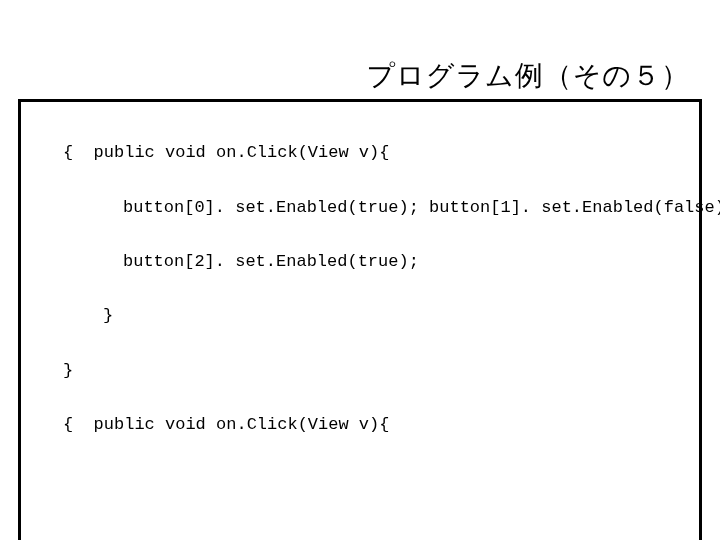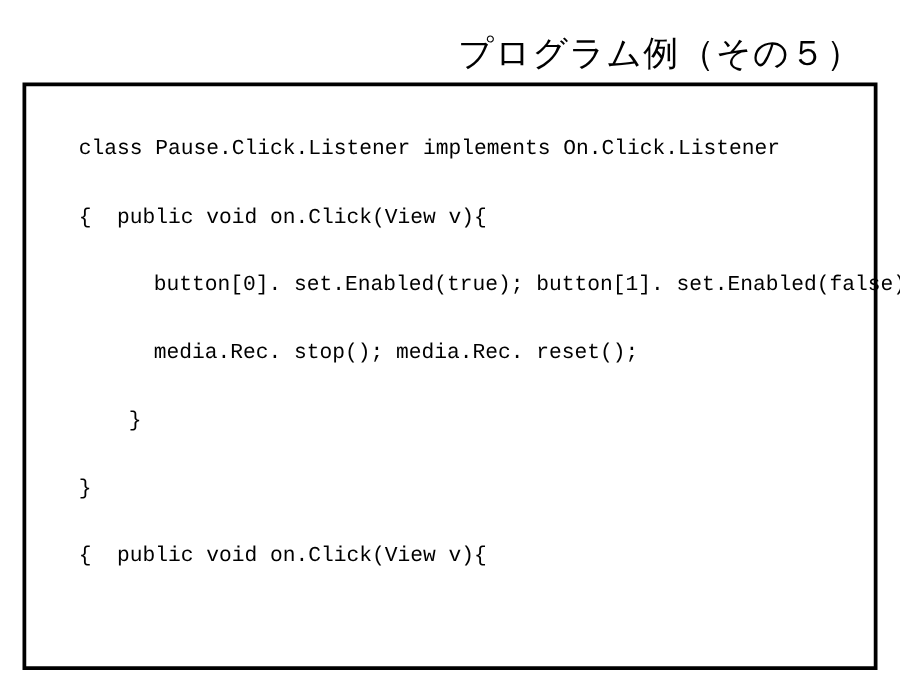--- a/index.html
+++ b/index.html
@@ -9,20 +9,21 @@
       background: #fff;
       font-family: "MS PGothic", "Hiragino Kaku Gothic Pro", sans-serif;
       position: relative;
     }
     .title {
       text-align: right;
       font-size: 28px;
       font-weight: normal;
       padding: 24px 30px 4px 0;
       letter-spacing: 1px;
+      margin-top: 33px;
     }
     .code-box {
       margin: 0 18px;
       border: 3px solid #000;
       padding: 10px 8px 10px 12px;
       font-family: "MS Gothic", "Courier New", monospace;
       font-size: 17px;
       line-height: 1.6;
       white-space: pre;
       height: 470px;
@@ -30,24 +31,23 @@
     .i1 { margin-left: 30px; }
     .i3 { margin-left: 90px; }
     .i5 { margin-left: 70px; }
   </style>
 </head>
 <body>
 
 <div class="title">プログラム例（その５）</div>
 
 <div class="code-box">
-<div class="i1">class Pause.Click.Listener implements On.Click.Listener</div>
 <div class="i1">{  public void on.Click(View v){</div>
 <div class="i3">button[0]. set.Enabled(true); button[1]. set.Enabled(false);</div>
-<div class="i3">media.Rec. stop(); media.Rec. reset();</div>
+<div class="i3">button[2]. set.Enabled(true);</div>
 <div class="i5">}</div>
 <div class="i1">}</div>
 <div class="i1">{  public void on.Click(View v){</div>
 
 
 
 
 
 
 

